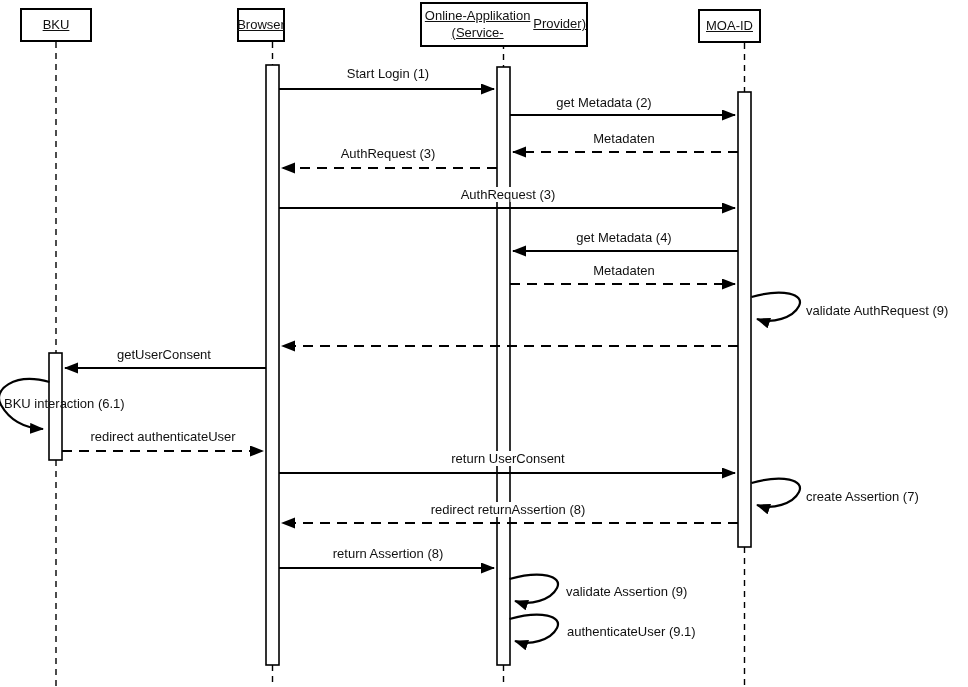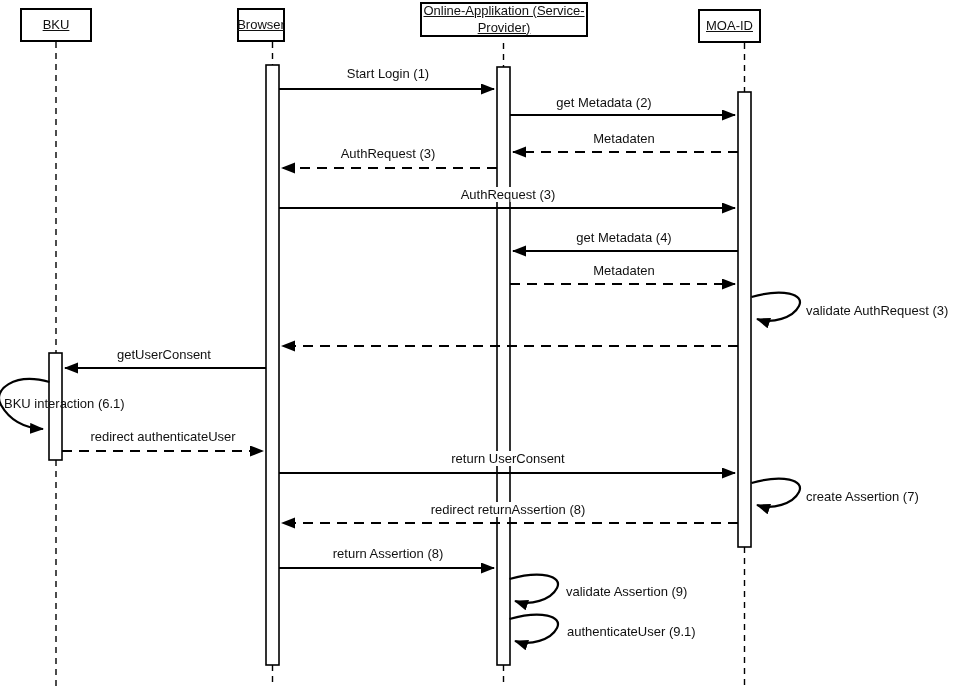--- a/index.html
+++ b/index.html
@@ -79,36 +79,36 @@
       <path d="M 509.5,619 C 541,610 563,616 557,628 C 551,640 530,646 515,641" marker-end="url(#arrow)"></path>
     </g>
   </svg>
 
   <div class="actor" style="left:20px;top:8px;width:72px;height:34px">
     <span class="u">BKU</span>
   </div>
   <div class="actor" style="left:237px;top:8px;width:48px;height:34px">
     <span class="u">Browser</span>
   </div>
-  <div class="actor" style="left:420px;top:2px;width:168px;height:35px;flex-direction:column">
+  <div class="actor" style="left:420px;top:2px;width:168px;height:45px;">
     <span class="u">Online-Applikation (Service-</span>
     <span class="u">Provider)</span>
   </div>
   <div class="actor" style="left:698px;top:9px;width:63px;height:34px">
     <span class="u">MOA-ID</span>
   </div>
 
   <div class="msg-label" style="left:388px;top:66px">Start Login (1)</div>
   <div class="msg-label" style="left:604px;top:95px">get Metadata (2)</div>
   <div class="msg-label" style="left:624px;top:131px">Metadaten</div>
   <div class="msg-label" style="left:388px;top:146px">AuthRequest (3)</div>
   <div class="msg-label" style="left:508px;top:187px">AuthRequest (3)</div>
   <div class="msg-label" style="left:624px;top:230px">get Metadata (4)</div>
   <div class="msg-label" style="left:624px;top:263px">Metadaten</div>
-  <div class="self-label" style="left:806px;top:303px">validate AuthRequest (3)</div>
+  <div class="self-label" style="left:806px;top:303px">validate AuthRequest (9)</div>
   <div class="msg-label" style="left:164px;top:347px">getUserConsent</div>
   <div class="self-label" style="left:4px;top:396px">BKU interaction (6.1)</div>
   <div class="msg-label" style="left:163px;top:429px">redirect authenticateUser</div>
   <div class="msg-label" style="left:508px;top:451px">return UserConsent</div>
   <div class="self-label" style="left:806px;top:489px">create Assertion (7)</div>
   <div class="msg-label" style="left:508px;top:502px">redirect returnAssertion (8)</div>
   <div class="msg-label" style="left:388px;top:546px">return Assertion (8)</div>
   <div class="self-label" style="left:566px;top:584px">validate Assertion (9)</div>
   <div class="self-label" style="left:567px;top:624px">authenticateUser (9.1)</div>
 

